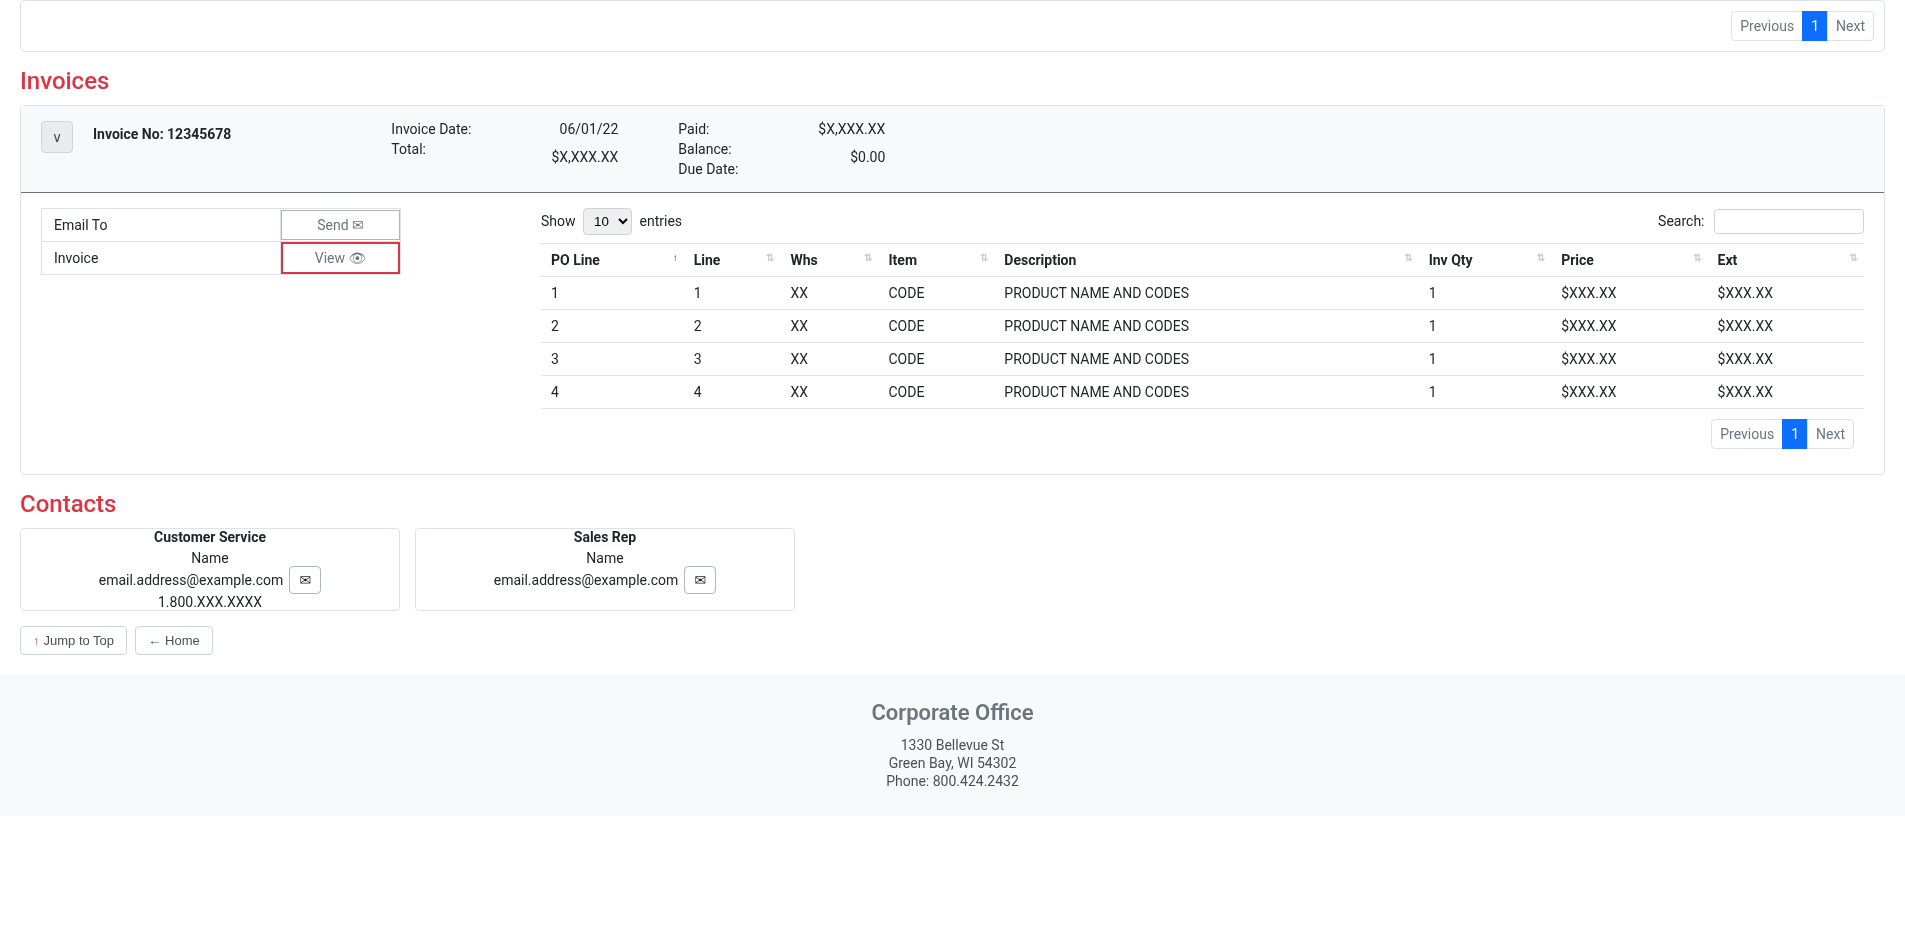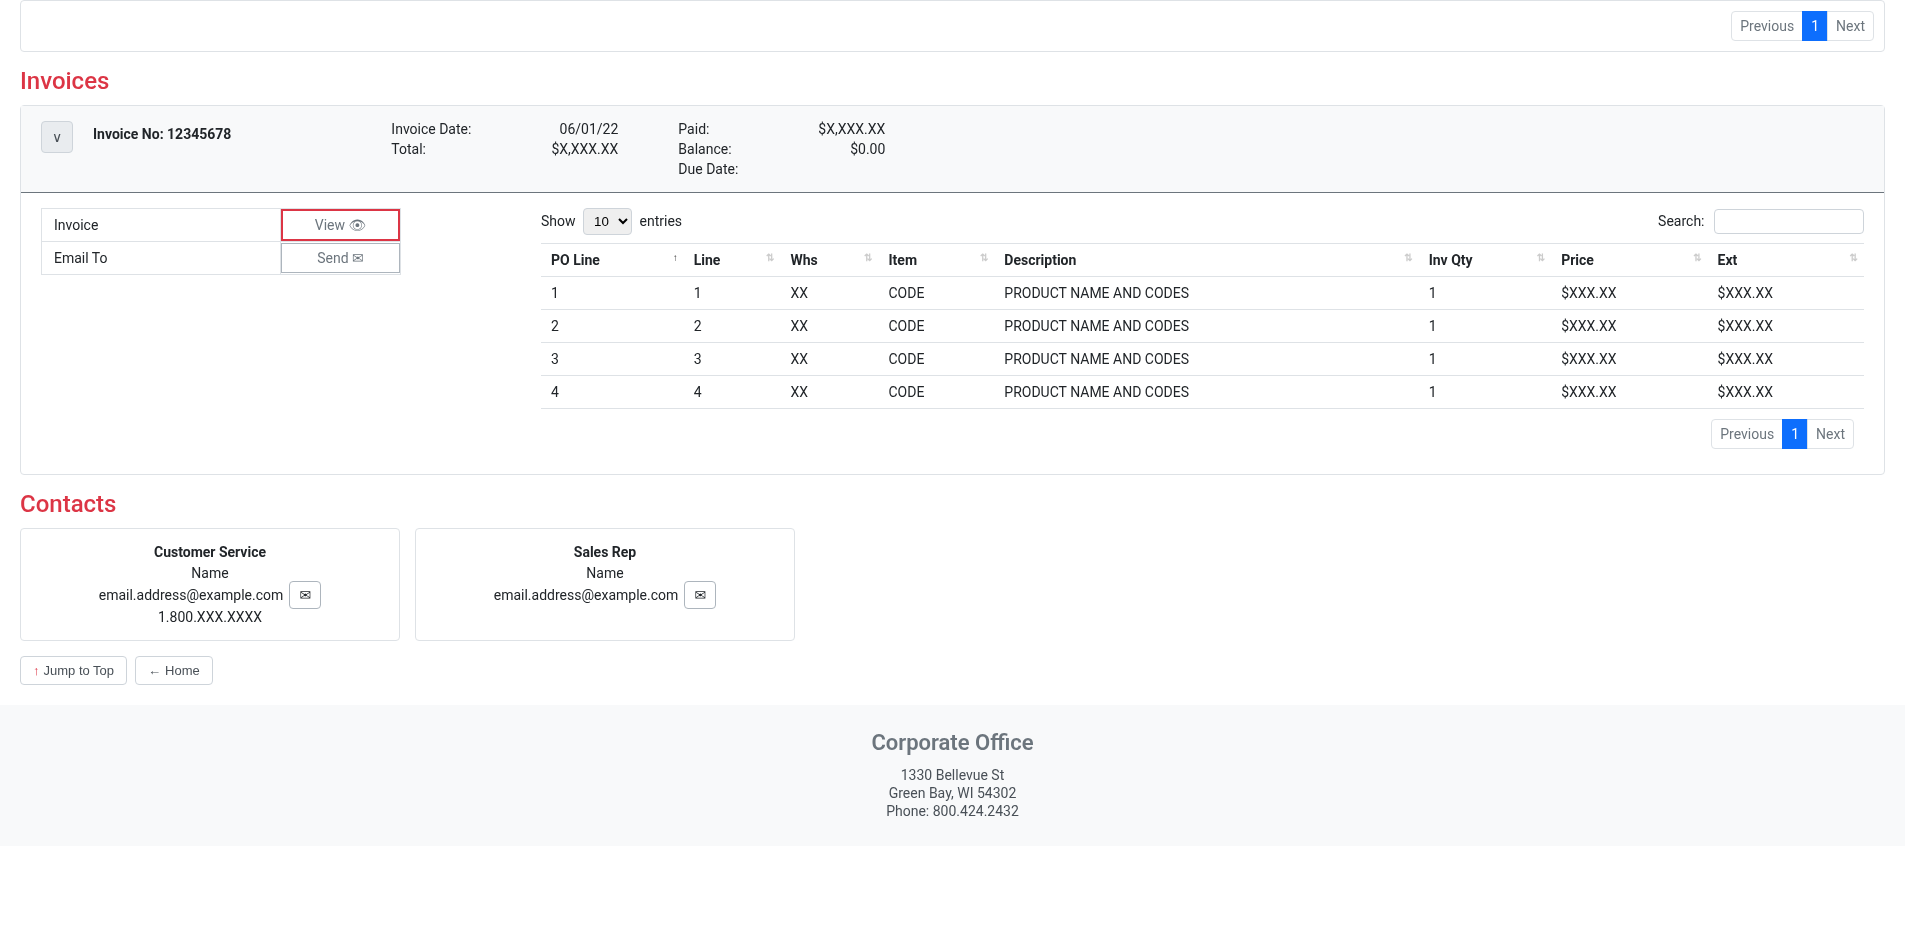--- a/index.html
+++ b/index.html
@@ -15,21 +15,21 @@
     .page-item:last-child { border-radius: 0 4px 4px 0; }
     .page-item.active { background: #0d6efd; border-color: #0d6efd; color: #fff; }
     
     
     .invoice-header { background: #f8f9fa; border-bottom: 1px solid #6c757d; padding: 15px 20px; display: flex; gap: 20px; align-items: flex-start; }
     .collapse-btn { border: 1px solid #ced4da; background: #e9ecef; width: 32px; height: 32px; border-radius: 4px; color: #495057; cursor: pointer; display: flex; align-items: center; justify-content: center; font-size: 14px; }
     .invoice-no { font-weight: 700; padding-top: 5px; white-space: nowrap; }
     .invoice-meta { display: flex; flex: 1; gap: 60px; padding-left: 140px; }
     .meta-col { display: flex; gap: 80px; }
     .meta-labels { display: flex; flex-direction: column; gap: 4px; }
-    .meta-values { display: flex; flex-direction: column; gap: 4px; text-align: right; }
+    .meta-values { display: flex; flex-direction: column; gap: 12px; text-align: right; }
     
     
     .invoice-body { display: flex; gap: 140px; padding: 15px 20px; }
     .invoice-actions { width: 360px; }
     .action-table { width: 100%; border-collapse: collapse; }
     .action-table td { border: 1px solid #dee2e6; padding: 8px 12px; }
     .action-table td:last-child { width: 120px; text-align: center; }
     .view-btn { border: 2px solid #dc3545; padding: 6px 0; display: block; color: #6c757d; cursor: pointer; }
     .send-btn { border: 1px solid #adb5bd; padding: 6px 0; display: block; color: #6c757d; cursor: pointer; }
     .invoice-detail { flex: 1; }
@@ -41,21 +41,21 @@
     
     
     .data-table { width: 100%; border-collapse: collapse; }
     .data-table th { text-align: left; font-weight: 700; padding: 8px 10px; border-top: 1px solid #dee2e6; border-bottom: 1px solid #dee2e6; position: relative; }
     .data-table th::after { content: '⇅'; position: absolute; right: 6px; color: #ccc; font-size: 10px; }
     .data-table th.sorted::after { content: '↑'; color: #333; }
     .data-table td { padding: 8px 10px; border-bottom: 1px solid #dee2e6; }
     
     
     .contacts-row { display: flex; gap: 15px; margin-bottom: 15px; }
-    .contact-card { border: 1px solid #dee2e6; border-radius: 4px; padding: 15px; width: 380px; text-align: center; }
+    .contact-card { border: 1px solid #dee2e6; border-radius: 4px; width: 380px; text-align: center; }
     .contact-card .title { font-weight: 700; margin-bottom: 5px; }
     .contact-card .email-row { display: flex; align-items: center; justify-content: center; gap: 6px; }
     .mail-icon-btn { border: 1px solid #adb5bd; border-radius: 4px; width: 32px; height: 28px; display: inline-flex; align-items: center; justify-content: center; cursor: pointer; }
     
     
     .nav-buttons { display: flex; gap: 8px; margin: 10px 0 20px; }
     .nav-btn { border: 1px solid #ced4da; border-radius: 4px; padding: 6px 12px; background: #fff; color: #495057; cursor: pointer; display: inline-flex; align-items: center; gap: 4px; font-size: 13px; }
     .nav-btn .up-arrow { color: #dc3545; }
     
     
@@ -105,29 +105,29 @@
           </div>
         </div>
       </div>
     </div>
 
     <div class="invoice-body">
       <div class="invoice-actions">
         <table class="action-table">
           <tbody>
               <tr>
+            <td>Email To</td>
+            <td style="padding:0;">
+                  <span class="send-btn"><span>Send</span> <span>✉</span></span>
+                </td>
+          </tr>
+          <tr>
             <td>Invoice</td>
             <td style="padding:0;">
                   <span class="view-btn"><span>View</span> <span>👁</span></span>
-                </td>
-          </tr>
-          <tr>
-            <td>Email To</td>
-            <td style="padding:0;">
-                  <span class="send-btn"><span>Send</span> <span>✉</span></span>
                 </td>
           </tr>
         </tbody>
           </table>
       </div>
 
       <div class="invoice-detail">
         <div class="table-controls">
           <div>
             <span>Show</span>

